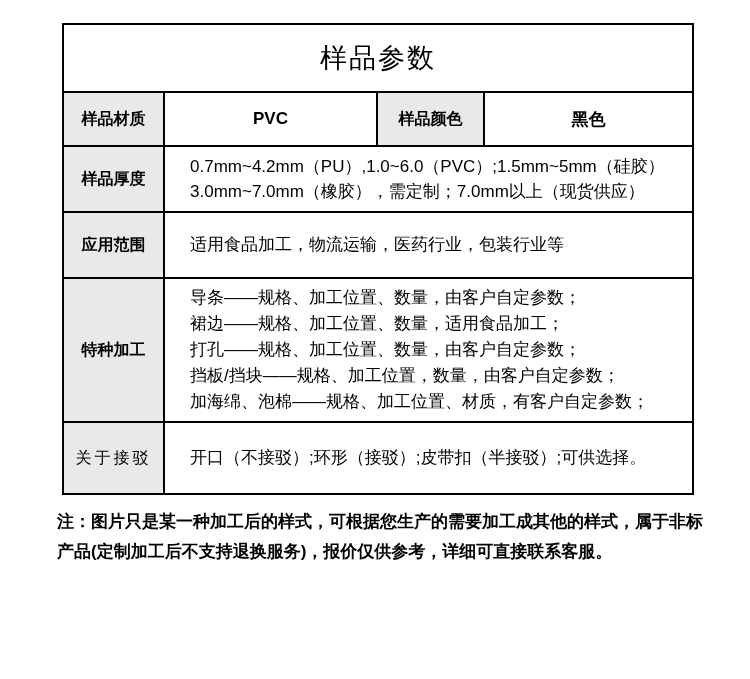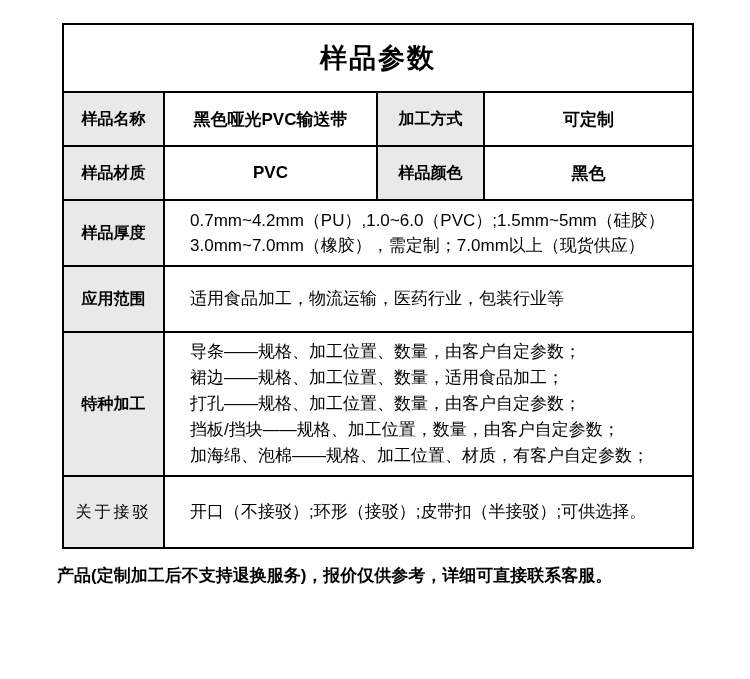--- a/index.html
+++ b/index.html
@@ -26,21 +26,21 @@
   }
   table.spec td{
     border:2px solid var(--border-color);
     vertical-align:middle;
     overflow:hidden;
   }
   .title-cell{
     height:68px;
     text-align:center;
     font-size:27px;
-    font-weight:700;
+    font-weight:400;
     letter-spacing:2px;
   }
   tr.r-small td{height:54px;}
   tr.r-mid td{height:66px;}
   tr.r-big td{height:128px;}
   tr.r-last td{height:72px;}
   td.label{
     background:var(--label-bg);
     text-align:center;
     font-size:16px;
@@ -88,26 +88,20 @@
       <col style="width:213px">
       <col style="width:107px">
       <col style="width:209px">
     </colgroup>
 
     <tbody>
         <tr>
       <td class="title-cell" colspan="4">样品参数</td>
     </tr>
 
-    <tr class="r-small">
-      <td class="label">样品名称</td>
-      <td class="value-b">黑色哑光PVC输送带</td>
-      <td class="label">加工方式</td>
-      <td class="value-b">可定制</td>
-    </tr>
 
     <tr class="r-small">
       <td class="label">样品材质</td>
       <td class="value-b">PVC</td>
       <td class="label">样品颜色</td>
       <td class="value-b">黑色</td>
     </tr>
 
     <tr class="r-mid">
       <td class="label">样品厚度</td>
@@ -138,16 +132,17 @@
     <tr class="r-last">
       <td class="label spread">关于接驳</td>
       <td class="content" colspan="3">
         <div class="line">开口（不接驳）;环形（接驳）;皮带扣（半接驳）;可供选择。</div>
       </td>
     </tr>
   </tbody>
     </table>
 
   <div class="note">
+    <div class="note-line">注：图片只是某一种加工后的样式，可根据您生产的需要加工成其他的样式，属于非标</div>
     <div class="note-line">产品(定制加工后不支持退换服务)，报价仅供参考，详细可直接联系客服。</div>
   </div>
 
 </div>
 
 </body></html>

